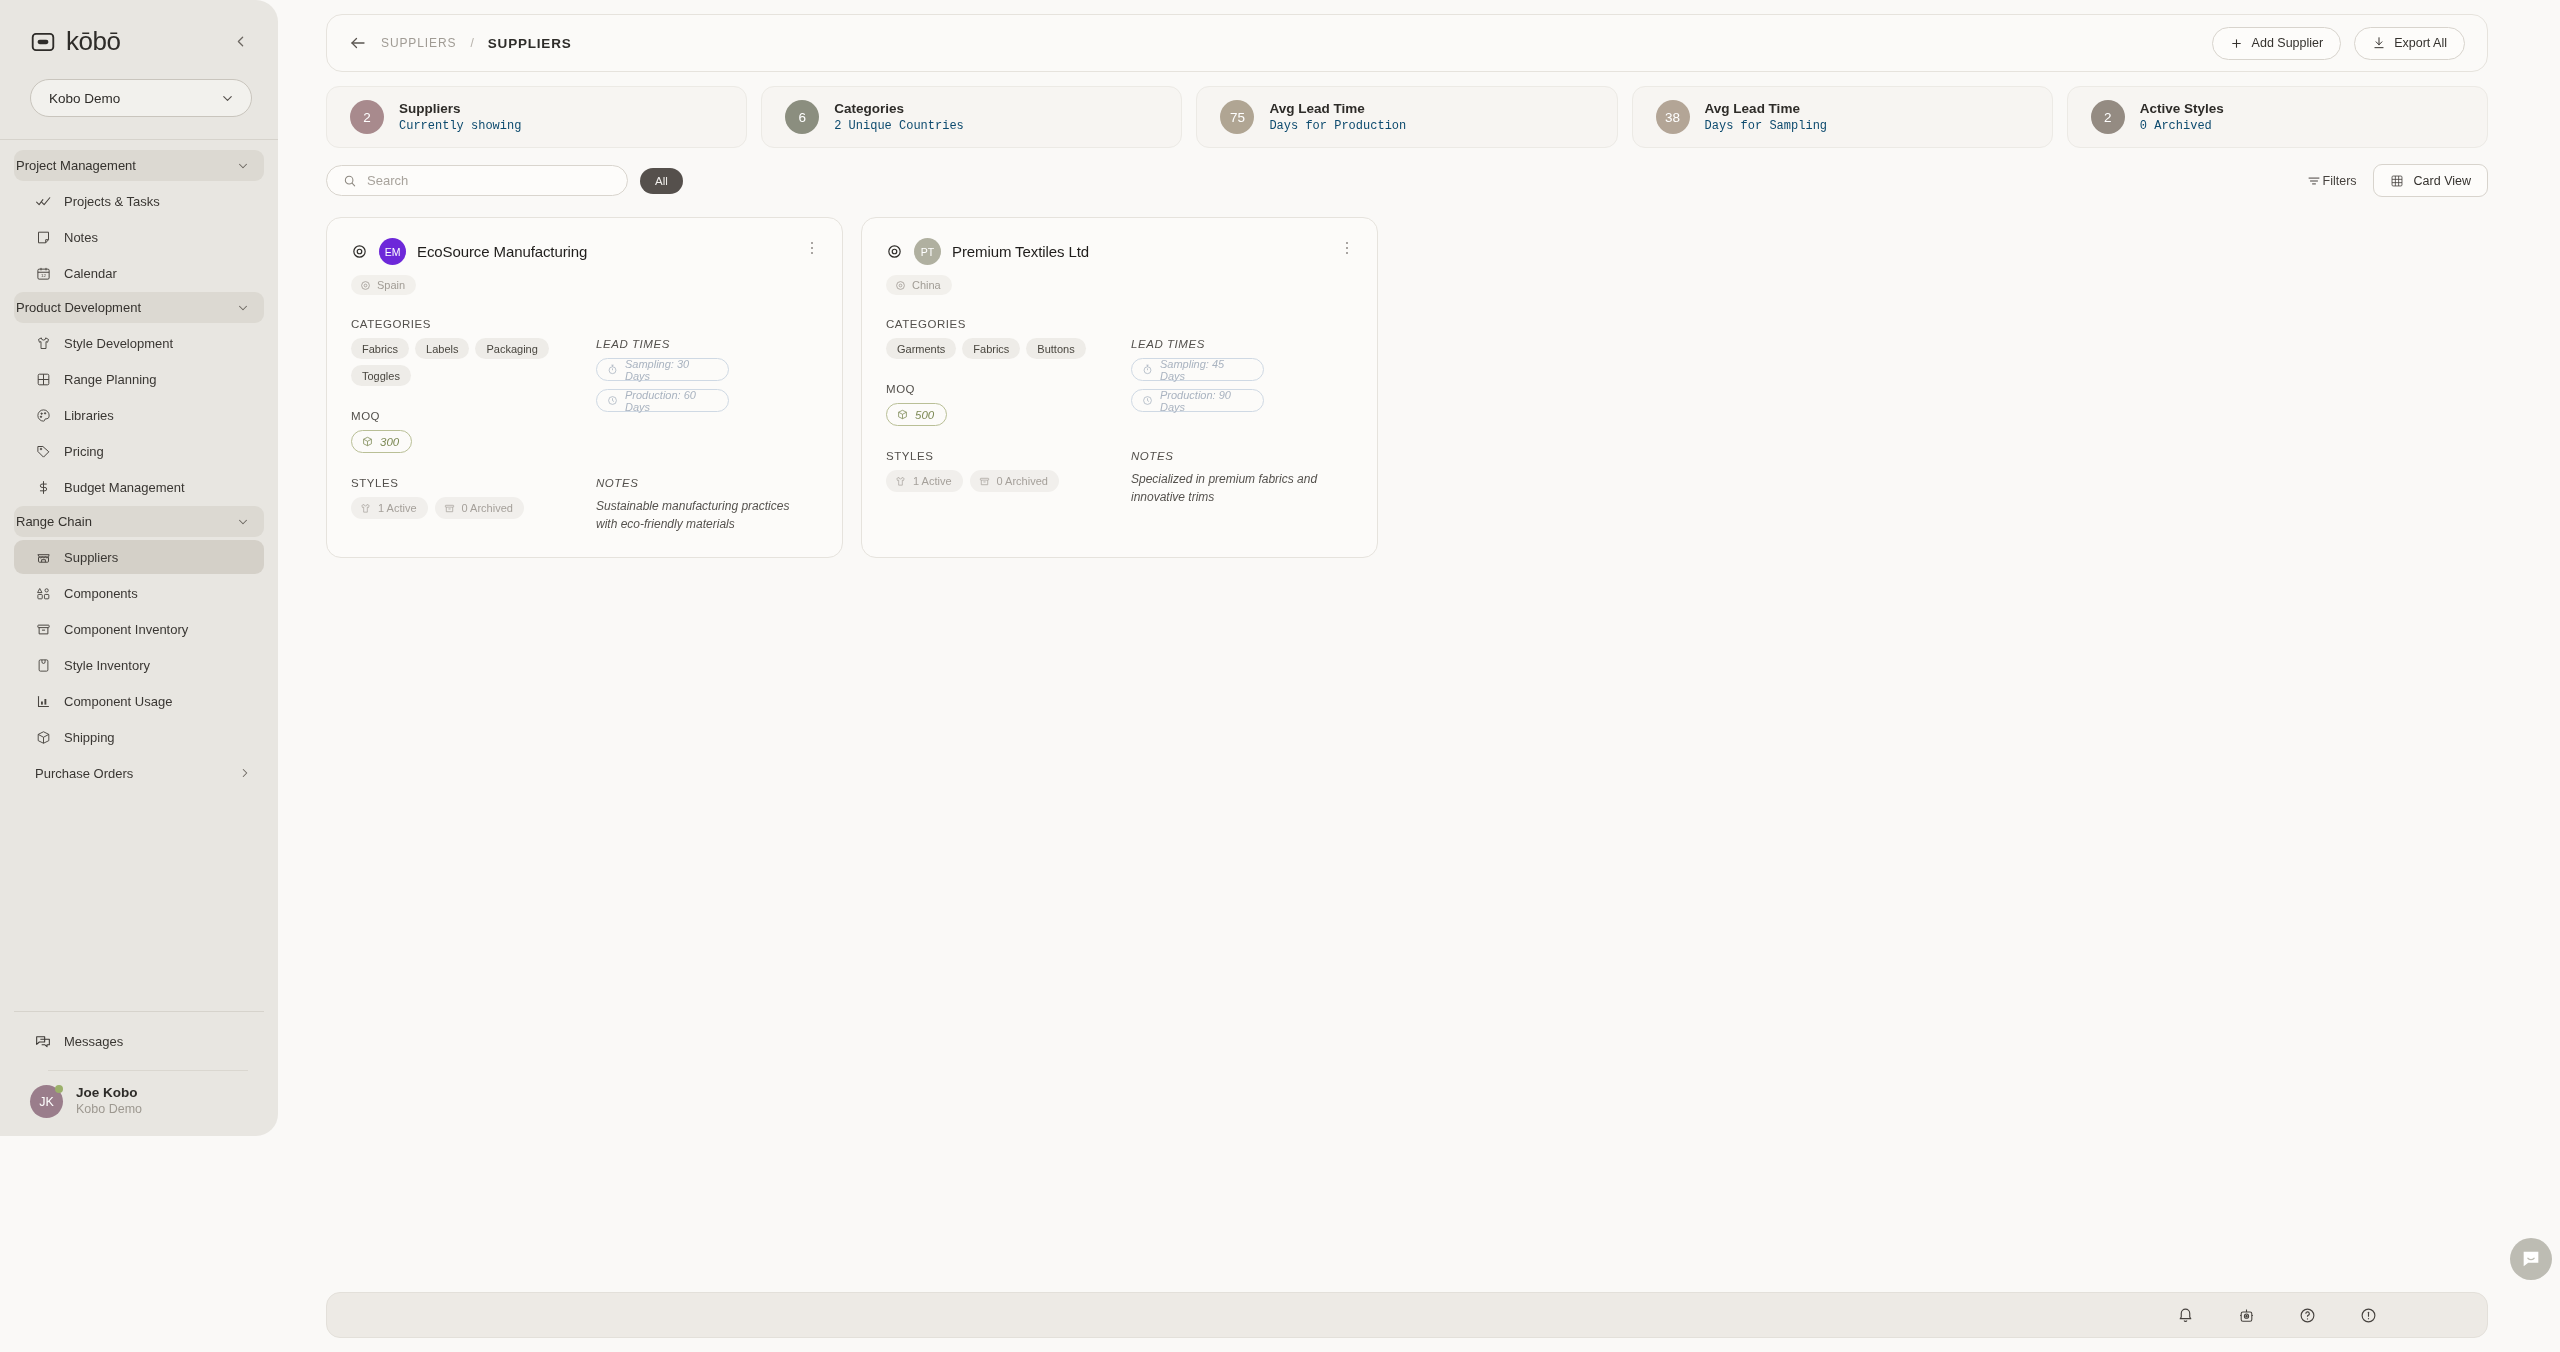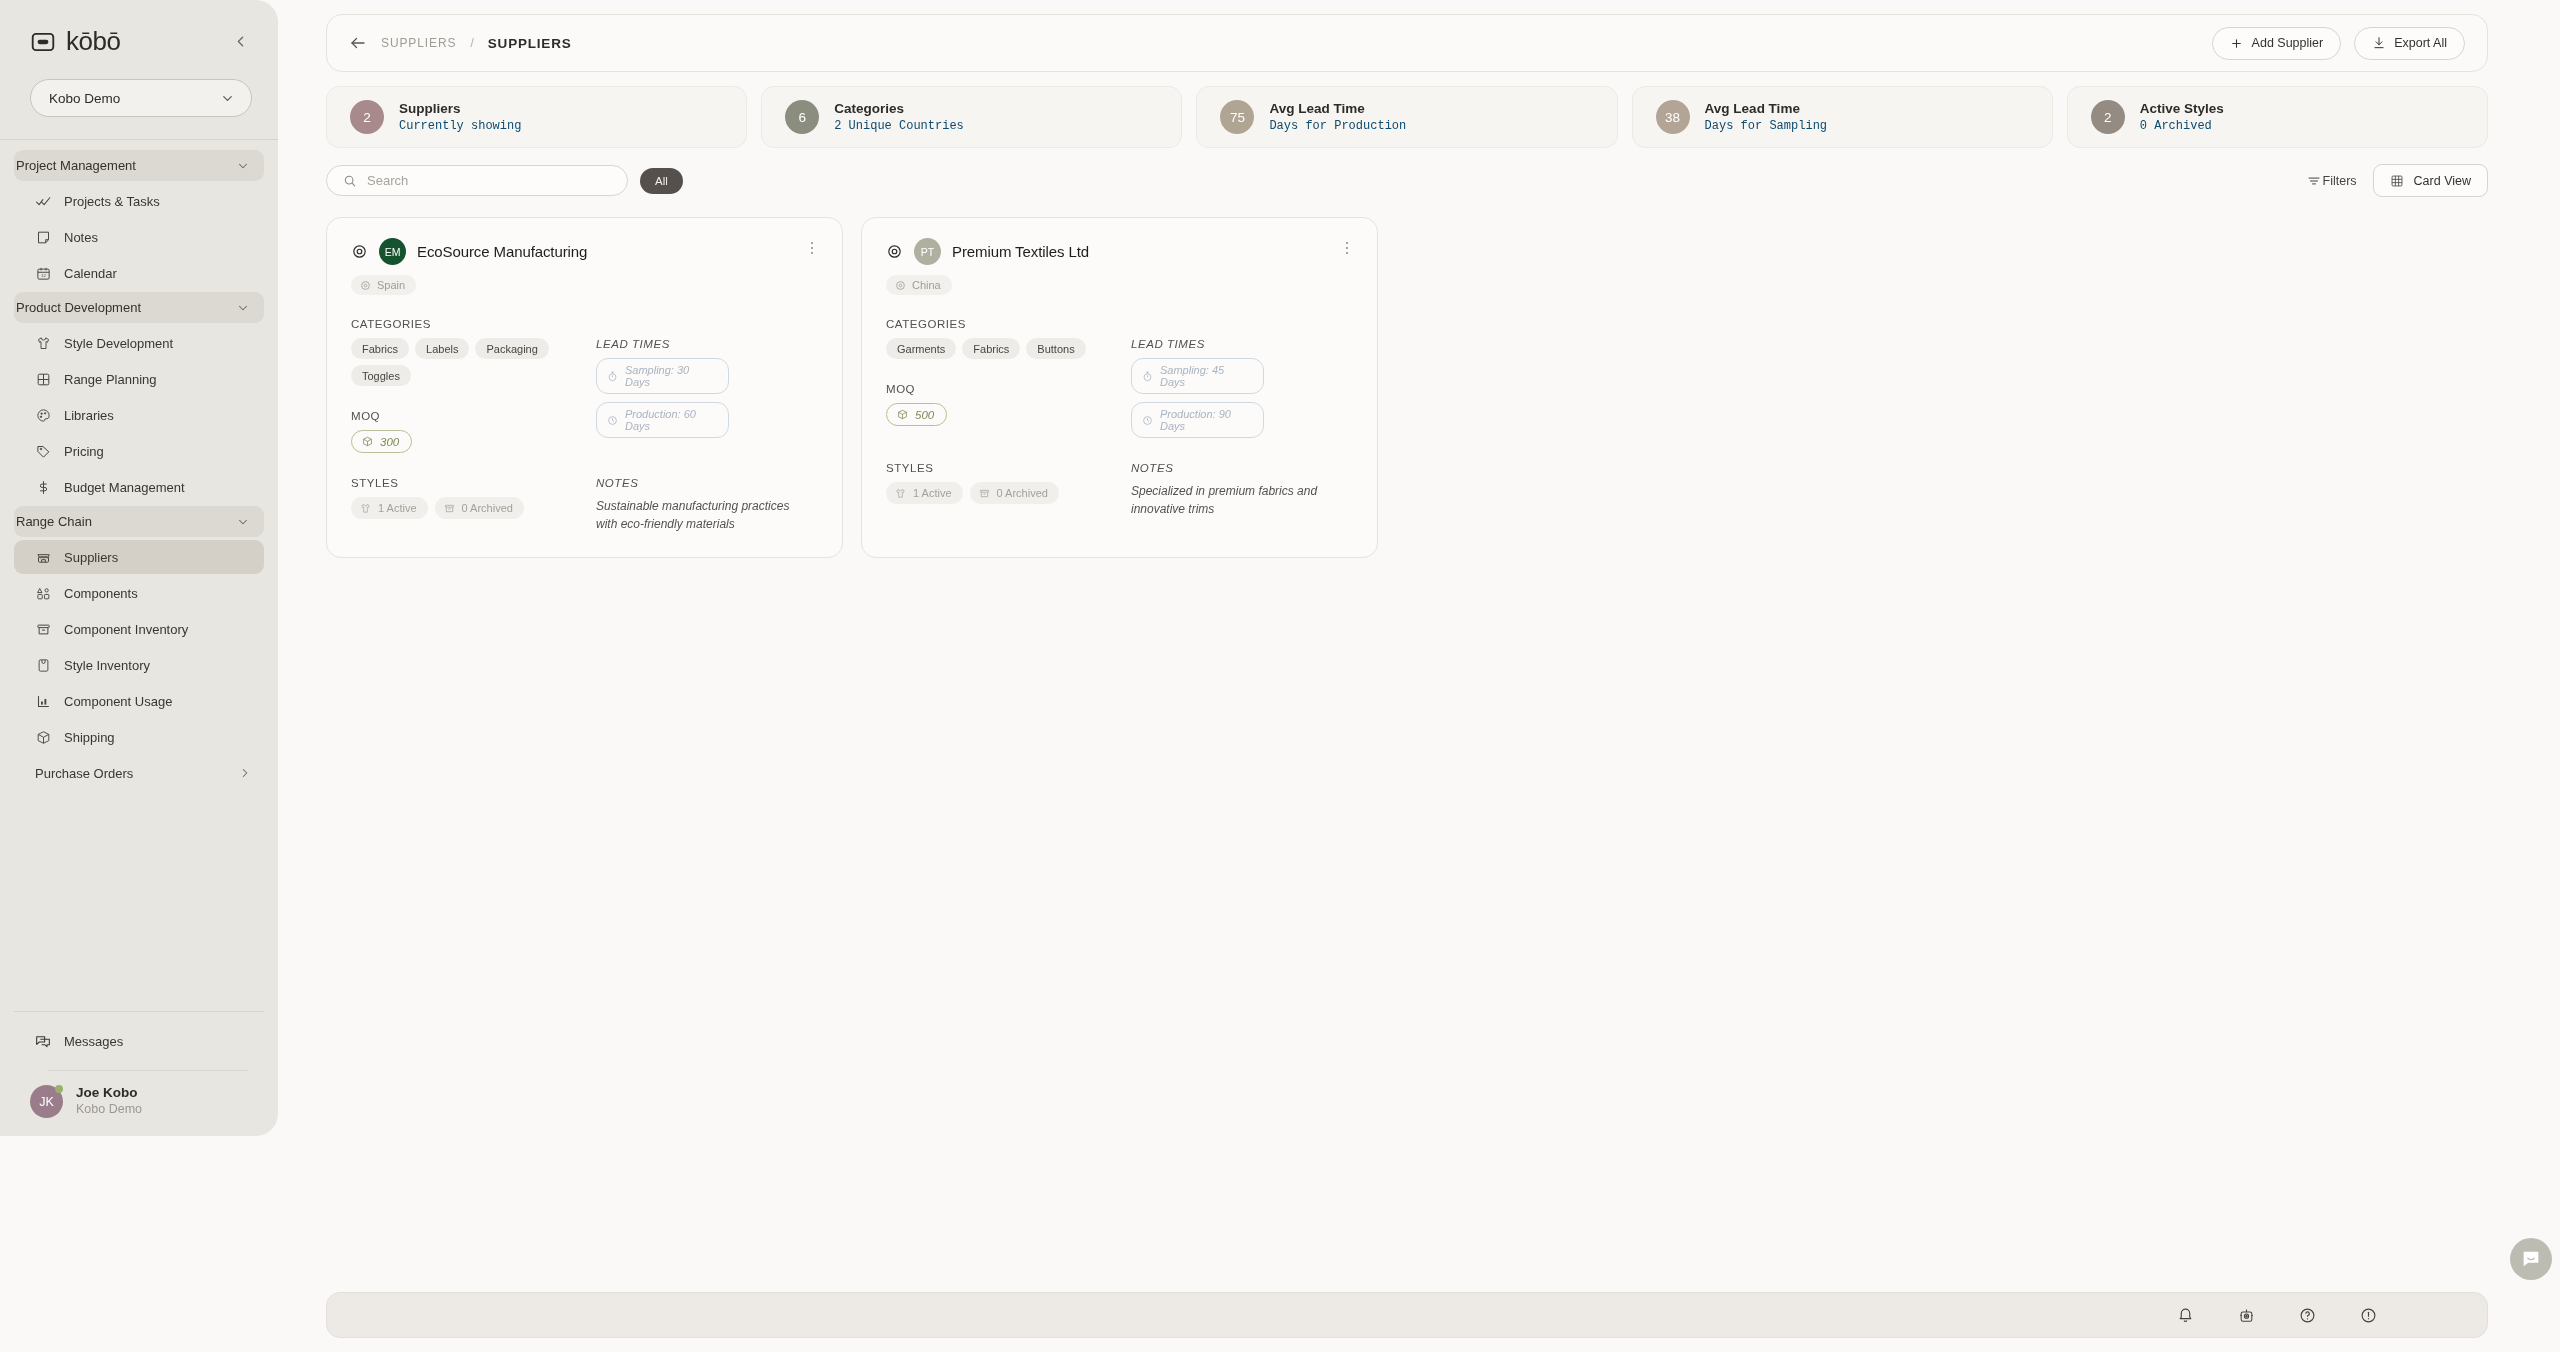--- a/index.html
+++ b/index.html
@@ -145,21 +145,21 @@
   .col-right { flex: 1 1 auto; padding-top: 20px; font-style: italic; }
   .chips { display: flex; flex-wrap: wrap; gap: 6px; margin-top: 8px; }
   .chip { height: 21px; padding: 0 11px; border-radius: 11px; background: #eeece8; color: #49463f;
     display: inline-flex; align-items: center; font-size: 11px; }
   .moq-label { margin-top: 24px; }
   .moq-chip {
     margin-top: 8px; height: 23px; display: inline-flex; align-items: center; gap: 7px;
     padding: 0 12px 0 10px; border-radius: 12px; border: 1px solid #b9bf96; color: #7d8a55; font-size: 11.5px; font-style: italic;
   }
   .lt-chip {
-    margin-top: 8px; height: 36px; display: flex; align-items: center; gap: 7px; width: 133px;
+    margin-top: 8px; height: 23px; display: flex; align-items: center; gap: 7px; width: 133px;
     padding: 0 11px 0 10px; border-radius: 12px; border: 1px solid #cfd9e4; color: #a9b3c0; font-size: 11px;
   }
   .card-grid2 { display: flex; margin-top: 24px; }
   .styles-chips { display: flex; gap: 7px; margin-top: 8px; }
   .st-chip { height: 22px; display: inline-flex; align-items: center; gap: 7px; padding: 0 11px 0 9px;
     border-radius: 11px; background: #f1efec; color: #a5a09a; font-size: 11px; }
   .notes-text { margin-top: 8px; font-size: 12px; color: #55524e; line-height: 1.52; max-width: 210px; }
 
   
   .bottombar {
@@ -533,21 +533,21 @@
           <i></i>
           <i></i>
         </div>
       <div class="card-head">
         <span class="eye-ic">
           <svg viewBox="0 0 24 24" width="17" height="17" fill="none" stroke="currentColor" stroke-width="1.7">
               <circle cx="12" cy="12" r="8"></circle>
               <circle cx="12" cy="12" r="3.2"></circle>
             </svg>
         </span>
-        <span class="avatar-sm" style="background:#14532d">
+        <span class="avatar-sm" style="background:#6d28d9">
           <span>EM</span>
         </span>
         <span class="card-title">EcoSource Manufacturing</span>
       </div>
       <div class="loc-chip">
         <span>
           <svg viewBox="0 0 24 24" width="11" height="11" fill="none" stroke="#a19c95" stroke-width="1.8">
               <circle cx="12" cy="12" r="8.5"></circle>
               <circle cx="12" cy="12" r="3"></circle>
             </svg>

